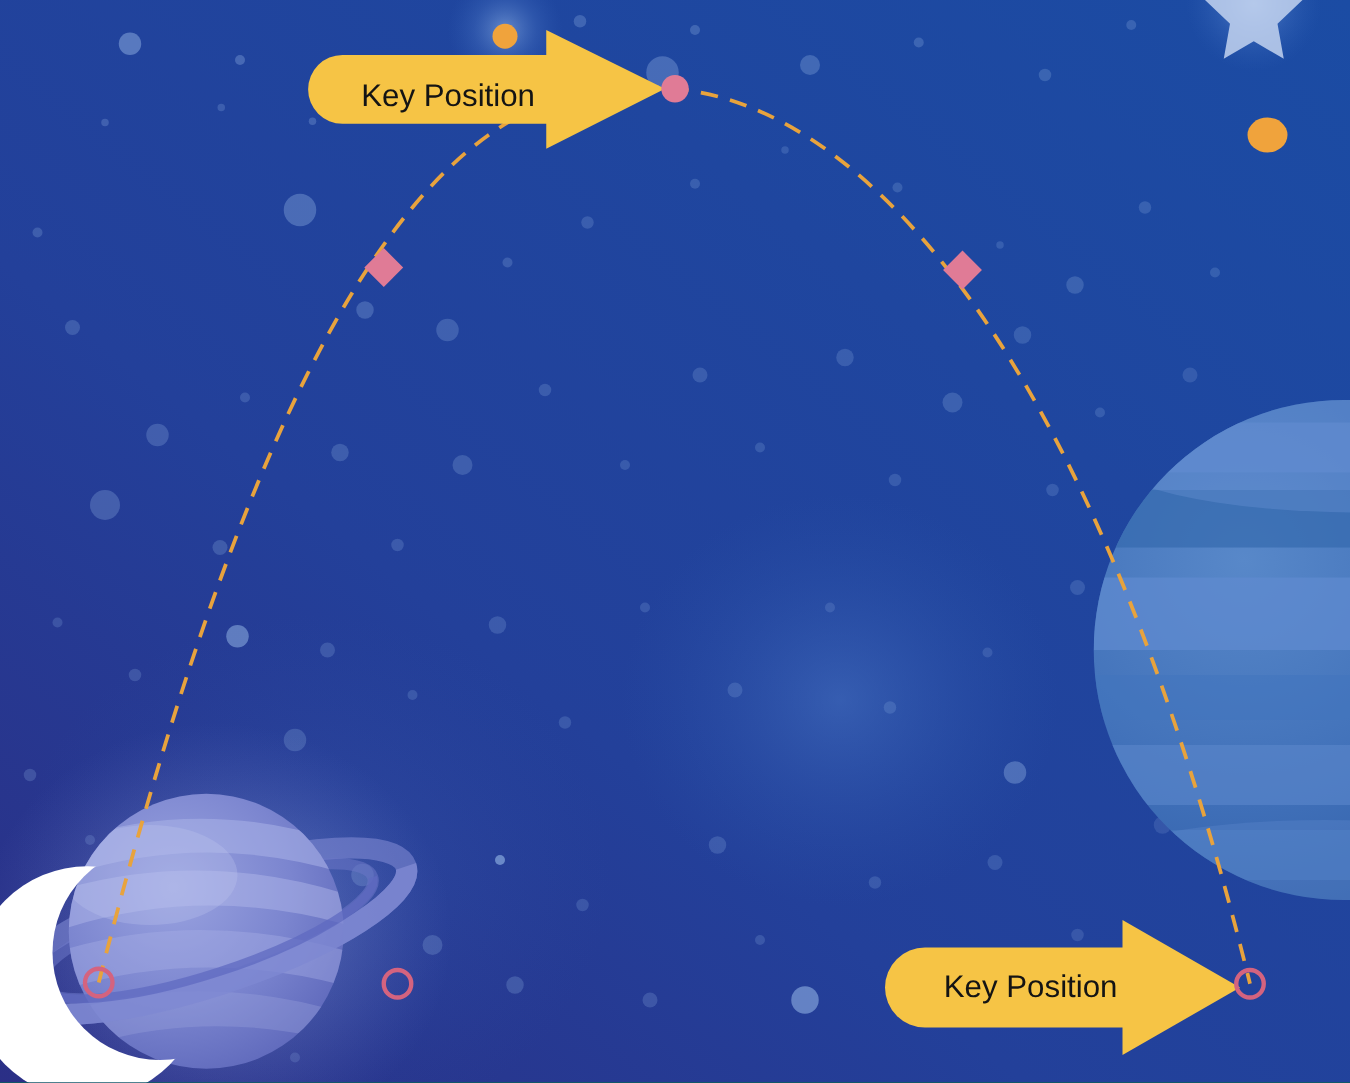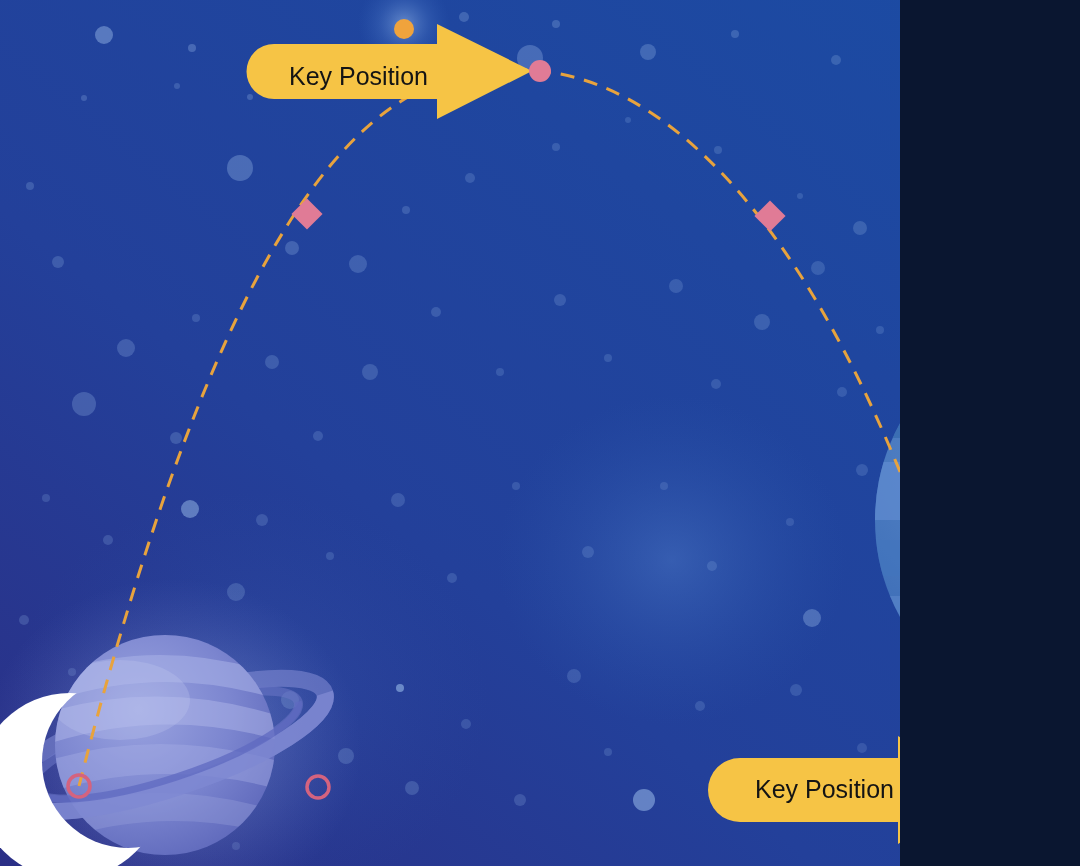--- a/index.html
+++ b/index.html
@@ -2,21 +2,21 @@
 <html><head>
 <meta charset="utf-8">
 <style>
   html, body {
     margin: 0;
     padding: 0;
     background: #0a1630;
   }
   #scene {
     position: relative;
-    width: 900px;
+    width: 1080px;
     height: 866px;
     overflow: hidden;
     font-family: "Liberation Sans", sans-serif;
     background: #14b8a6;
   }
   #scene svg.layer {
     position: absolute;
     left: 0;
     top: 0;
     width: 1080px;

